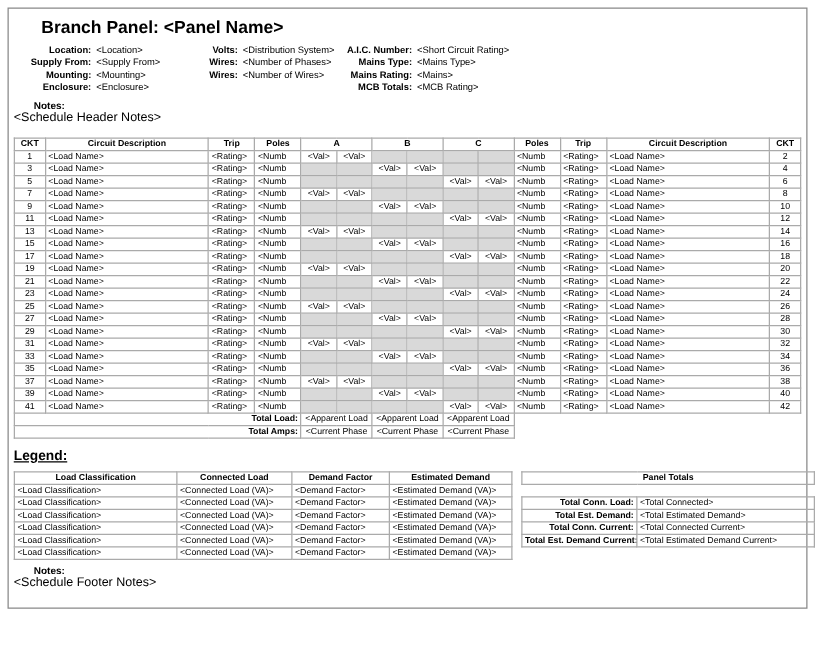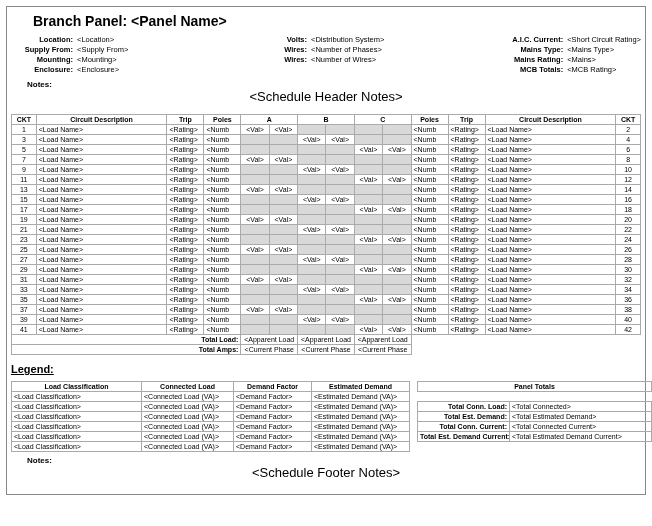--- a/index.html
+++ b/index.html
@@ -7,27 +7,27 @@
     margin: 0;
     padding: 6px;
     font-family: Arial, sans-serif;
     font-size: 8px;
     background: #fff;
     color: #000;
     width: 652px;
   }
   .wrap { border: 1px solid #888; padding: 4px; }
   .title { font-weight: bold; font-size: 14px; margin: 2px 0 6px 22px; }
-  .hdr { display: flex; justify-content: space-between; margin-bottom: 6px; }
+  .hdr { display: flex; margin-bottom: 6px; }
   .hdr-col { display: flex; flex-direction: column; gap: 1px; }
   .hdr-row { display: flex; white-space: nowrap; }
   .hdr-label { text-align: right; min-width: 66px; font-weight: bold; padding-right: 4px; font-size: 7.5px;}
   .hdr-val { font-size: 7.5px; }
   .notes { font-weight: bold; font-size: 8px; margin-left: 16px; }
-  .notes-sub { font-size: 13px; margin-bottom: 10px; text-align: center;}
+  .notes-sub { font-size: 10px; margin-bottom: 10px;}
   table { border-collapse: collapse; width: 100%; table-layout: fixed; }
   th, td { border: 1px solid #aaa; font-size: 7px; padding: 1px 2px; overflow: hidden; white-space: nowrap; }
   th { font-weight: bold; text-align: center; }
   .tcenter { text-align: center; }
   .tright { text-align: right; font-weight: bold; }
   .gray { background: #d9d9d9; }
   .legend { font-weight: bold; margin: 8px 0 6px 0; font-size: 11px; text-decoration: underline;}
   .summary th { font-weight: bold; }
   .ptright { text-align: right; font-weight: bold; }
   col.ckt { width: 20px; }
@@ -77,21 +77,21 @@
           <div class="hdr-label">Wires:</div>
           <div class="hdr-val">&lt;Number of Phases&gt;</div>
         </div>
         <div class="hdr-row">
           <div class="hdr-label">Wires:</div>
           <div class="hdr-val">&lt;Number of Wires&gt;</div>
         </div>
       </div>
     <div class="hdr-col" id="hdr-right">
         <div class="hdr-row">
-          <div class="hdr-label">A.I.C. Current:</div>
+          <div class="hdr-label">A.I.C. Number:</div>
           <div class="hdr-val">&lt;Short Circuit Rating&gt;</div>
         </div>
         <div class="hdr-row">
           <div class="hdr-label">Mains Type:</div>
           <div class="hdr-val">&lt;Mains Type&gt;</div>
         </div>
         <div class="hdr-row">
           <div class="hdr-label">Mains Rating:</div>
           <div class="hdr-val">&lt;Mains&gt;</div>
         </div>

